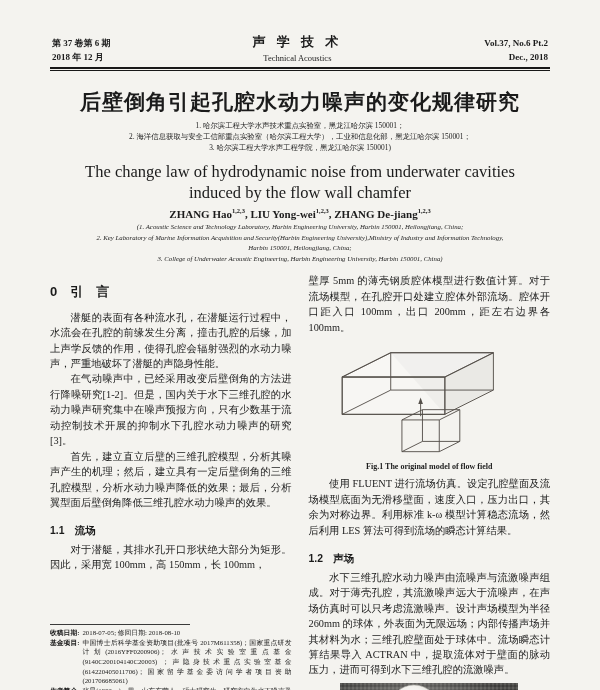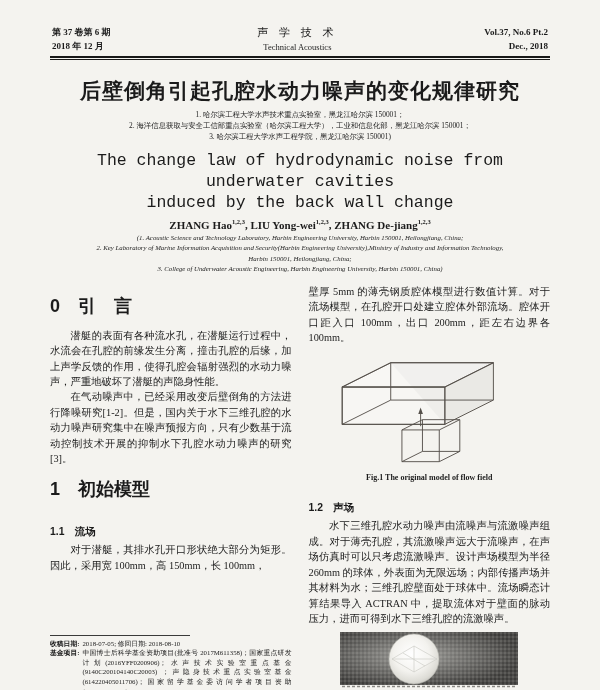--- a/index.html
+++ b/index.html
@@ -2,45 +2,45 @@
 <html><head>
 <meta charset="utf-8">
 <style>
   * { margin:0; padding:0; box-sizing:border-box; }
   html,body { background:#888; }
   .page {
     width:600px; height:690px; margin:0 auto; position:relative; overflow:hidden;
     background:#f4f3ef;
     color:#1b1b1b;
     font-family:"Liberation Serif","DejaVu Serif",serif;
-    padding:24px 50px 0 50px;
+    padding:12px 50px 0 50px;
   }
   
   .jheader { display:flex; justify-content:space-between; align-items:flex-end; font-size:9px; line-height:1.5; padding:0 2px 3px 2px; }
   .jh-left { font-weight:bold; }
   .jh-center { text-align:center; }
-  .jh-center .cn { font-size:11px; font-weight:normal; letter-spacing:4px; }
+  .jh-center .cn { font-size:13px; font-weight:bold; letter-spacing:4px;margin-top:20px; }
   .jh-center .en { font-size:8.5px; }
   .jh-right { text-align:right; font-weight:bold; }
   .jrule { border-top:2.5px solid #181818; border-bottom:1px solid #181818; height:4px; }
   
   .title-cn { text-align:center; font-family:"Liberation Sans","DejaVu Sans",sans-serif; font-weight:bold; font-size:21px; letter-spacing:1px; margin-top:17px; }
   .authors-cn { text-align:center; font-size:12.5px; margin-top:10px; letter-spacing:1px; }
   .authors-cn sup { font-size:7px; }
   .affil-cn { text-align:center; font-size:7.4px; line-height:1.5; margin-top:4px; color:#222; }
-  .title-en { text-align:center; font-size:16.5px; line-height:1.3; margin-top:7px; font-weight:500;font-family:Liberation Mono, monospace; }
+  .title-en { text-align:center; font-size:16.5px; line-height:1.3; margin-top:7px; font-weight:500; }
   .authors-en { text-align:center; font-size:11px; font-weight:bold; margin-top:4px; }
   .authors-en sup { font-size:6.5px; }
   .affil-en { text-align:center; font-size:6.8px; font-style:italic; line-height:1.55; margin-top:2px; color:#222; }
   
   .columns { display:flex; gap:17px; margin-top:9px; height:432px; }
   .col { width:241.5px; font-size:10.3px; line-height:1.5; text-align:justify; display:flex; flex-direction:column; }
   .col p { text-indent:2em; margin:0; }
   .col p.no-indent { text-indent:0; }
-  .h-major { font-family:"Liberation Sans","DejaVu Sans",sans-serif; font-weight:bold; font-size:18px; margin:9px 0 8px 0; text-align:left; text-indent:0; }
+  .h-major { font-family:"Liberation Sans","DejaVu Sans",sans-serif; font-weight:bold; font-size:13px; margin:9px 0 8px 0; text-align:left; text-indent:0; }
   .h-sub { font-family:"Liberation Sans","DejaVu Sans",sans-serif; font-weight:bold; font-size:10.4px; margin:13px 0 3px 0; text-align:left; }
   
   .figure { text-align:center; margin:4px 0 3px 0; }
   .fig-cap-cn { font-family:"Liberation Sans","DejaVu Sans",sans-serif; font-weight:bold; font-size:8.6px; margin-top:1px; text-align:center; text-indent:0; }
   .fig-cap-en { font-weight:bold; font-size:8px; text-indent:0; }
   
   .footnote { margin-top:auto; font-size:6.8px; line-height:1.42; text-align:left; }
   .fn-rule { width:140px; border-top:1px solid #3a3a3a; margin-bottom:3px; }
   .fn-row { display:flex; }
   .fn-label { font-weight:bold; white-space:nowrap; margin-right:3px; }
@@ -71,41 +71,41 @@
 
 
   <div class="affil-cn">
     <div>1. 哈尔滨工程大学水声技术重点实验室，黑龙江哈尔滨  150001；</div>
     <div>2. 海洋信息获取与安全工信部重点实验室（哈尔滨工程大学），工业和信息化部，黑龙江哈尔滨 150001；</div>
     <div>3. 哈尔滨工程大学水声工程学院，黑龙江哈尔滨  150001)</div>
   </div>
 
   <div class="title-en">
     <div>The change law of hydrodynamic noise from underwater cavities</div>
-    <div>induced by the back wall change</div>
+    <div>induced by the flow wall chamfer</div>
   </div>
 
   <div class="authors-en">
     <span><span>ZHANG Hao</span><sup>1,2,3</sup></span><span>, </span><span><span>LIU Yong-wei</span><sup>1,2,3</sup></span><span>, </span><span><span>ZHANG De-jiang</span><sup>1,2,3</sup></span>
   </div>
 
   <div class="affil-en">
     <div>(1. Acoustic Science and Technology Laboratory, Harbin Engineering University, Harbin 150001, Heilongjiang, China;</div>
     <div>2. Key Laboratory of Marine Information Acquisition and Security(Harbin Engineering University),Ministry of Industry and Information Technology,</div>
     <div>Harbin 150001, Heilongjiang, China;</div>
     <div>3. College of Underwater Acoustic Engineering, Harbin Engineering University, Harbin 150001, China)</div>
   </div>
 
   <div class="columns">
 
     <div class="col">
       <div class="h-major">0　引　言</div>
       <p>潜艇的表面有各种流水孔，在潜艇运行过程中，水流会在孔腔的前缘发生分离，撞击孔腔的后缘，加上声学反馈的作用，使得孔腔会辐射强烈的水动力噪声，严重地破坏了潜艇的声隐身性能。</p>
       <p>在气动噪声中，已经采用改变后壁倒角的方法进行降噪研究[1-2]。但是，国内关于水下三维孔腔的水动力噪声研究集中在噪声预报方向，只有少数基于流动控制技术开展的抑制水下孔腔水动力噪声的研究[3]。</p>
-      <div class="h-major">1　初始模型</div>
+      <p>首先，建立直立后壁的三维孔腔模型，分析其噪声产生的机理；然后，建立具有一定后壁倒角的三维孔腔模型，分析水动力噪声降低的效果；最后，分析翼型面后壁倒角降低三维孔腔水动力噪声的效果。</p>
       <div class="h-sub">1.1　流场</div>
       <p>对于潜艇，其排水孔开口形状绝大部分为矩形。因此，采用宽 100mm，高 150mm，长 100mm，</p>
 
       <div class="footnote">
         <div class="fn-rule"></div>
         <div class="fn-row">
           <span class="fn-label">收稿日期:</span>
           <span class="fn-text">2018-07-05; 修回日期: 2018-08-10</span>
         </div>
         <div class="fn-row">
@@ -143,20 +143,21 @@
             <line x1="116" y1="120" x2="138" y2="109"></line>
             <line x1="76" y1="120" x2="98" y2="109"></line>
 
             <line x1="96" y1="82" x2="96" y2="66"></line>
             <path d="M96,62 L93.5,69 L98.5,69 Z" fill="#55504a" stroke="none"></path>
           </g>
         </svg>
         <div class="fig-cap-en">Fig.1 The original model of flow field</div>
       </div>
 
+      <p>使用 FLUENT 进行流场仿真。设定孔腔壁面及流场模型底面为无滑移壁面，速度入口，压力出口，其余为对称边界。利用标准 k-ω 模型计算稳态流场，然后利用 LES 算法可得到流场的瞬态计算结果。</p>
       <div class="h-sub">1.2　声场</div>
       <p>水下三维孔腔水动力噪声由流噪声与流激噪声组成。对于薄壳孔腔，其流激噪声远大于流噪声，在声场仿真时可以只考虑流激噪声。设计声场模型为半径 260mm 的球体，外表面为无限远场；内部传播声场并其材料为水；三维孔腔壁面处于球体中。流场瞬态计算结果导入 ACTRAN 中，提取流体对于壁面的脉动压力，进而可得到水下三维孔腔的流激噪声。</p>
 
       <div class="figure" style="margin-top:5px;">
         <svg width="178" height="56" viewBox="0 0 178 56">
           <defs>
             <pattern id="dither" width="4" height="4" patternUnits="userSpaceOnUse">
               <rect width="4" height="4" fill="#4b4a48"></rect>
               <rect x="0" y="0" width="2" height="2" fill="#5d5c59"></rect>
               <rect x="2" y="2" width="2" height="2" fill="#3c3b39"></rect>

